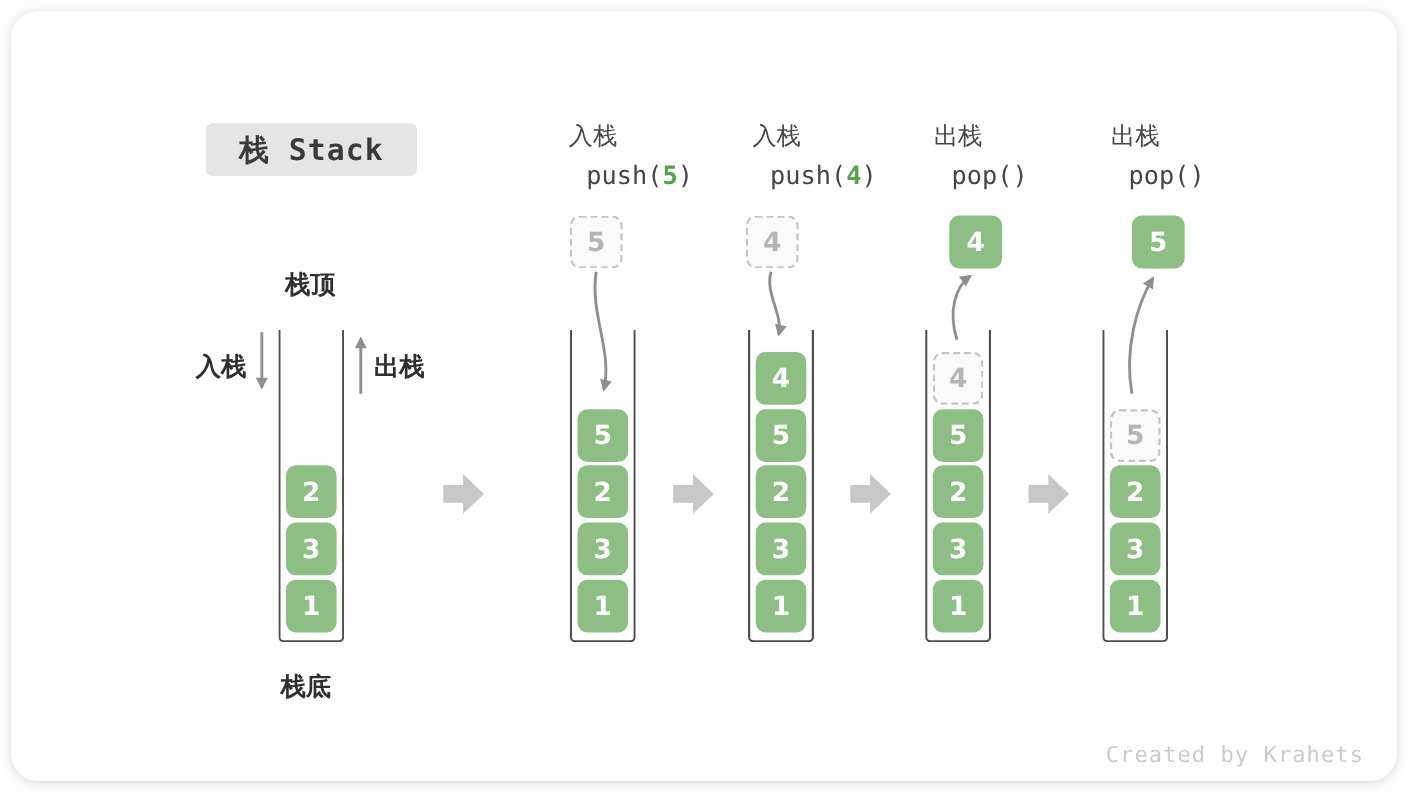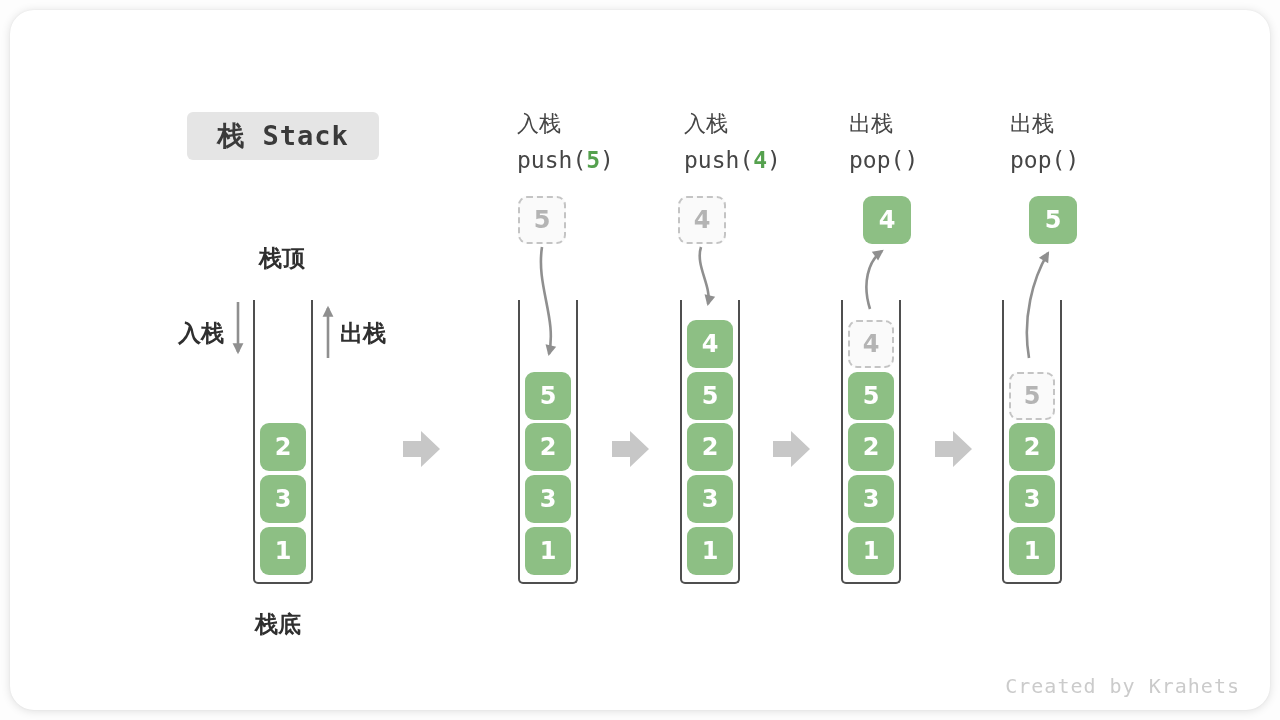--- a/index.html
+++ b/index.html
@@ -8,21 +8,21 @@
   .card{position:absolute;left:10px;top:10px;width:1260px;height:700px;background:#ffffff;
         border-radius:24px;box-shadow:0 1px 10px rgba(0,0,0,.13),0 0 2px rgba(0,0,0,.05);}
 
   .title-box{position:absolute;left:187px;top:112px;width:192px;height:48px;background:#e5e5e5;
              border-radius:6px;display:flex;align-items:center;justify-content:center;
              font-family:"DejaVu Sans Mono",monospace;font-weight:700;font-size:27px;
              color:#3a3a3a;letter-spacing:1px;}
 
   .op{position:absolute;top:106px;line-height:36px;white-space:nowrap;}
   .op .cn{font-size:22px;color:#454545;font-weight:500;}
-  .op .code{font-family:"DejaVu Sans Mono",monospace;font-size:23px;color:#454545;font-weight:500;}
+  .op .code{font-family:"DejaVu Sans Mono",monospace;font-size:23px;color:#454545;font-weight:500;margin-left:16px;}
   .op .code .arg{color:#55a14e;font-weight:700;}
 
   .legend{position:absolute;font-weight:700;font-size:23px;color:#2f2f2f;white-space:nowrap;}
 
   .container{position:absolute;top:300px;width:60px;height:284px;box-sizing:border-box;
              border-left:2px solid #4f4f4f;border-right:2px solid #4f4f4f;
              border-bottom:2px solid #4f4f4f;border-radius:0 0 5px 5px;background:#ffffff;}
 
   .cell{position:absolute;width:46px;height:48px;box-sizing:border-box;border-radius:9px;
         display:flex;align-items:center;justify-content:center;

